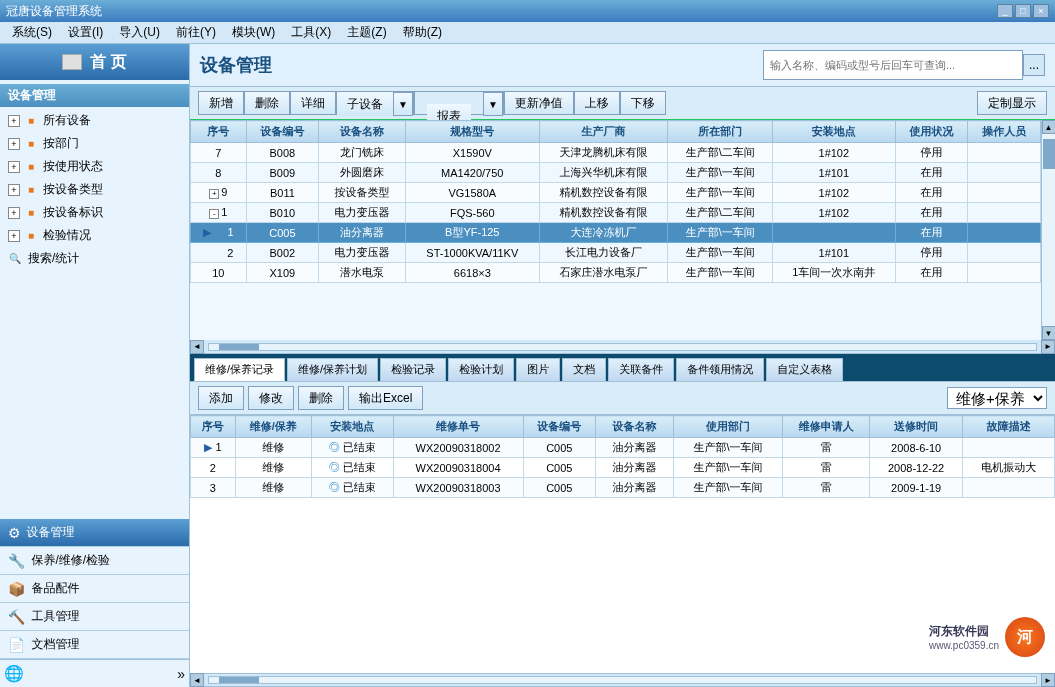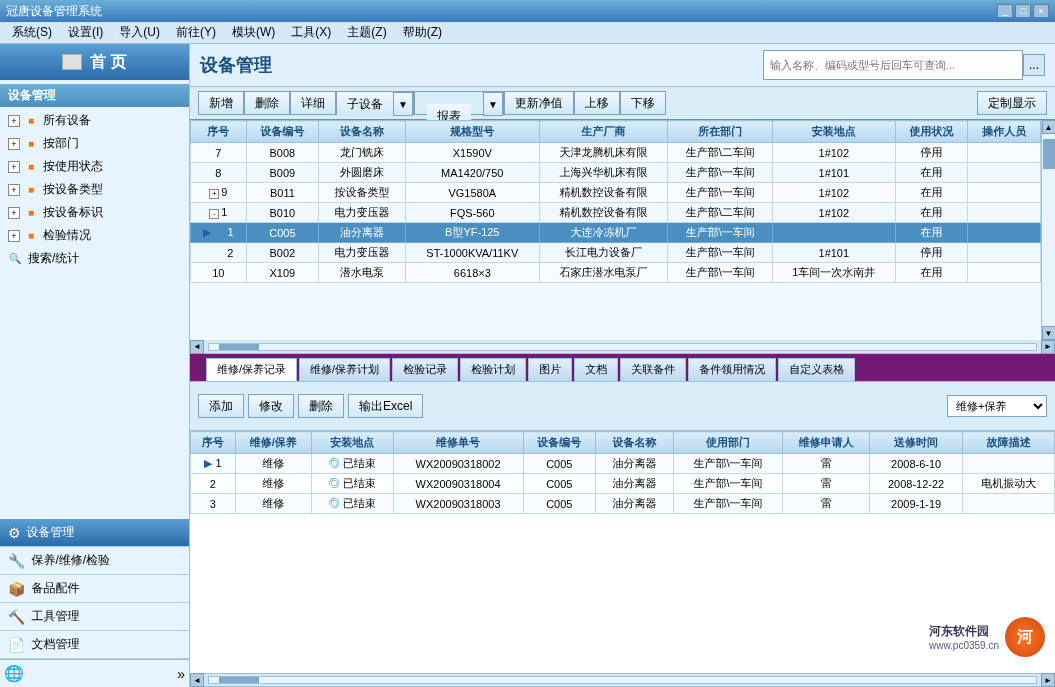--- a/index.html
+++ b/index.html
@@ -48,27 +48,27 @@
     tr.highlighted { background: #4a8fc0; color: white; }
     tr.highlighted td { color: white; border-color: #6aafd8; }
     tr:not(.highlighted):nth-child(odd) { background: #f8fcff; }
 
     
     .h-scroll { height: 14px; background: #d0e8f8; border-bottom: 1px solid #a0c0d8; display: flex; align-items: center; }
     .h-scroll-track { flex: 1; height: 8px; background: #e8f4fc; margin: 0 4px; border: 1px solid #a0c0d8; position: relative; }
     .h-scroll-thumb { width: 40px; height: 6px; background: #80a8c8; position: absolute; left: 10px; top: 0; }
 
     
-    .tabs { display: flex; padding: 4px 16px 0; background: #701a75; border-bottom: 1px solid #a0c0d8; }
+    .tabs { display: flex; padding: 4px 4px 0; background: #0c4a6e; border-bottom: 1px solid #a0c0d8; }
     .tab { padding: 3px 10px; background: linear-gradient(to bottom, #e0f0fc, #c0d8f0); border: 1px solid #a0c0d8; border-bottom: none; cursor: pointer; font-size: 11px; margin-right: 2px; }
     .tab.active { background: white; border-bottom: 1px solid white; z-index: 1; }
 
     
-    .bottom-toolbar { display: flex; align-items: center; padding: 12px 8px; background: #d8edf8; border-bottom: 1px solid #a0c0d8; gap: 4px; }
-    .dropdown-select { height: 22px; border: 1px solid #80a0c0; padding: 0 4px; font-size: 11px; background: white; width: 100px; }
+    .bottom-toolbar { display: flex; align-items: center; padding: 4px 8px; background: #d8edf8; border-bottom: 1px solid #a0c0d8; gap: 4px; }
+    .dropdown-select { height: 22px; border: 1px solid #80a0c0; padding: 0 4px; font-size: 15px; background: white; width: 100px; }
 
     
     .bottom-table-container { flex: 1; overflow-y: auto; background: white; }
     .bottom-table { border-collapse: collapse; width: 100%; }
     .bottom-table th { background: linear-gradient(to bottom, #d8edf8, #b8d8f0); border: 1px solid #a0c0d8; padding: 3px 6px; font-weight: bold; color: #1a5080; font-size: 11px; text-align: center; }
     .bottom-table td { border: 1px solid #c0d8e8; padding: 2px 8px; font-size: 11px; text-align: center; }
     .bottom-table tr:nth-child(odd) { background: #f8fcff; }
 
     
     .watermark { position: fixed; bottom: 30px; right: 10px; display: flex; align-items: center; gap: 6px; opacity: 0.9; }

